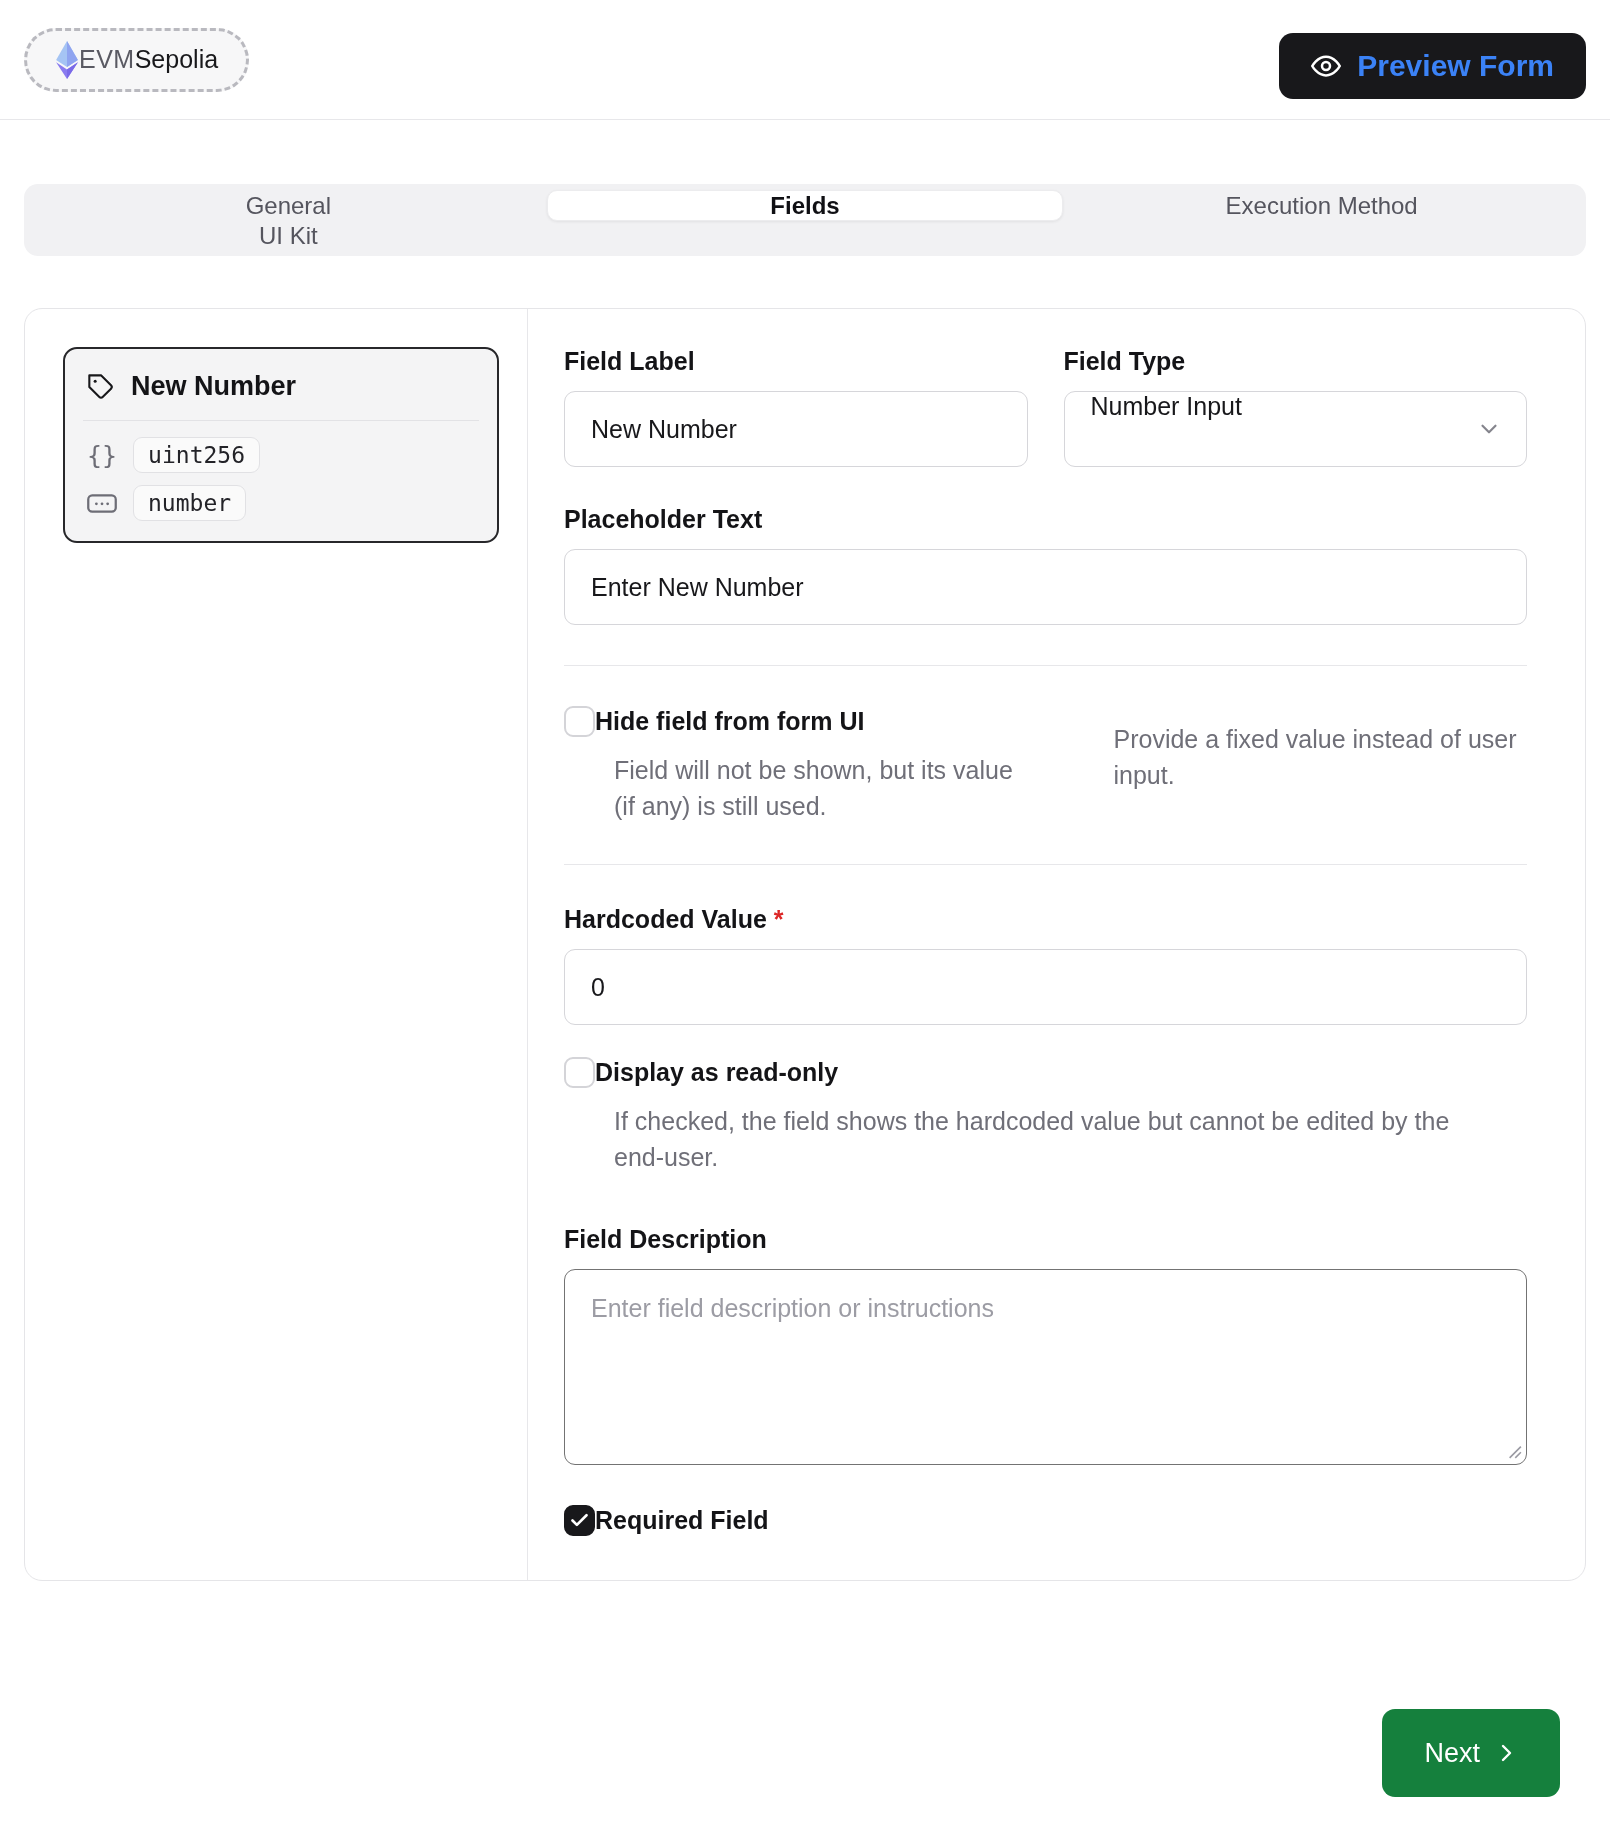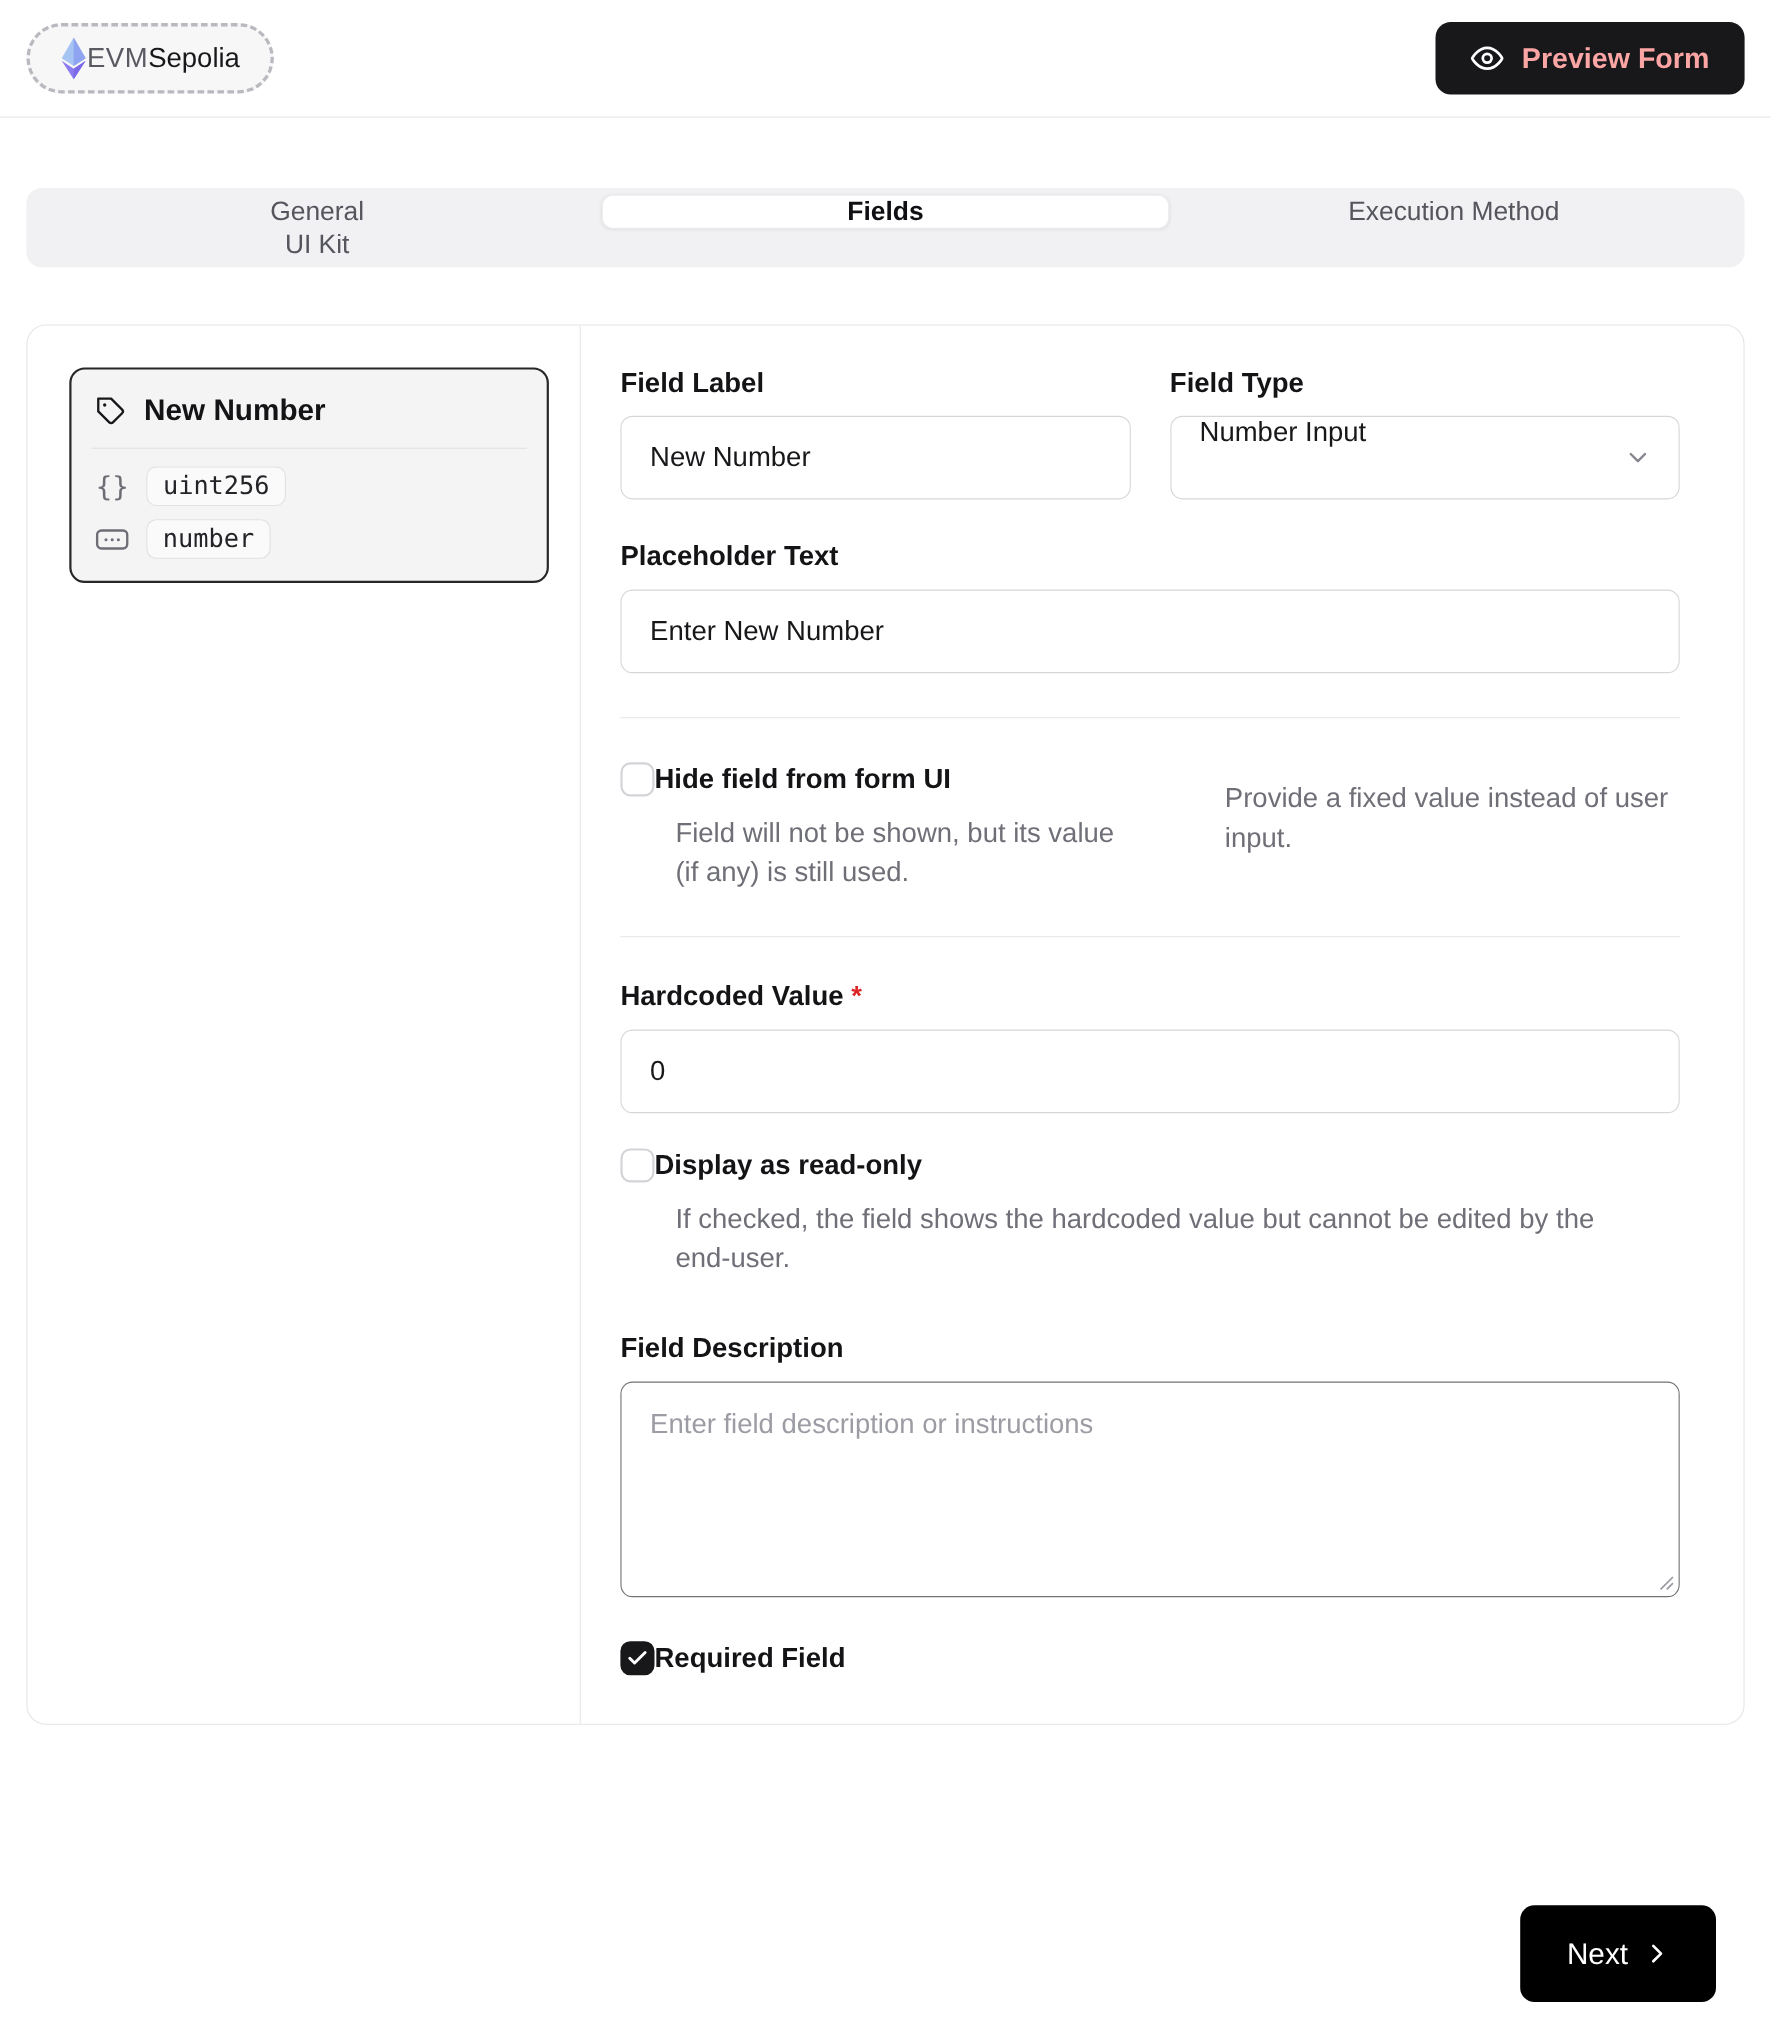--- a/index.html
+++ b/index.html
@@ -12,22 +12,22 @@
   
   .topbar { display: flex; justify-content: space-between; align-items: center; padding: 20px 24px; }
   .network-badge {
     display: flex; align-items: center; height: 64px; padding: 0 28px;
     border: 3px dashed #b9b9bf; border-radius: 999px; background: #f7f7f8; cursor: pointer;
   }
   .network-badge .chain { font-size: 25px; color: #5a5a63; letter-spacing: .5px; }
   .network-badge .net { font-size: 25px; color: #18181b; font-weight: 500; }
   .btn-dark {
     display: flex; align-items: center; gap: 16px; height: 66px; padding: 0 32px;
-    background: #18181b; border: none; border-radius: 14px; color: #fca5a5;
-    font-size: 26px; font-weight: 600; font-family: inherit; cursor: pointer;
+    background: #18181b; border: none; border-radius: 14px; color: #3b82f6;
+    font-size: 30px; font-weight: 600; font-family: inherit; cursor: pointer; margin-top: 13px;
   }
   .top-divider { border: none; border-top: 1px solid #e7e7ea; }
 
   
   .tabs {
     margin: 64px 24px 0; height: 72px; background: #f1f1f3; border-radius: 14px;
     display: grid; grid-template-columns: repeat(3, 1fr); align-items: stretch; padding: 6px;
   }
   .tab {
     display: flex; align-items: center; justify-content: center;
@@ -95,22 +95,22 @@
     width: 100%; height: 196px; border: 1px solid #737373; border-radius: 11px; resize: none;
     font-size: 25px; font-family: inherit; color: #18181b; padding: 24px 26px; outline: none; display: block;
   }
   .textarea::placeholder { color: #9c9ca4; }
   .resize-grip { position: absolute; right: 5px; bottom: 6px; }
 
   
   .footer { display: flex; justify-content: flex-end; padding: 128px 50px 0; }
   .btn-next {
     display: flex; align-items: center; gap: 14px; height: 88px; padding: 0 42px;
-    background: #000000; color: #fff; border: none; border-radius: 13px;
-    font-size: 27px; font-weight: 500; font-family: inherit; cursor: pointer; margin-top: 36px;
+    background: #15803d; color: #fff; border: none; border-radius: 13px;
+    font-size: 27px; font-weight: 500; font-family: inherit; cursor: pointer;
   }
 
   .icon { display: inline-flex; align-items: center; justify-content: center; }
 </style>
 </head>
 <body>
 
 <div class="topbar">
   <div class="network-badge">
     <span class="icon">

